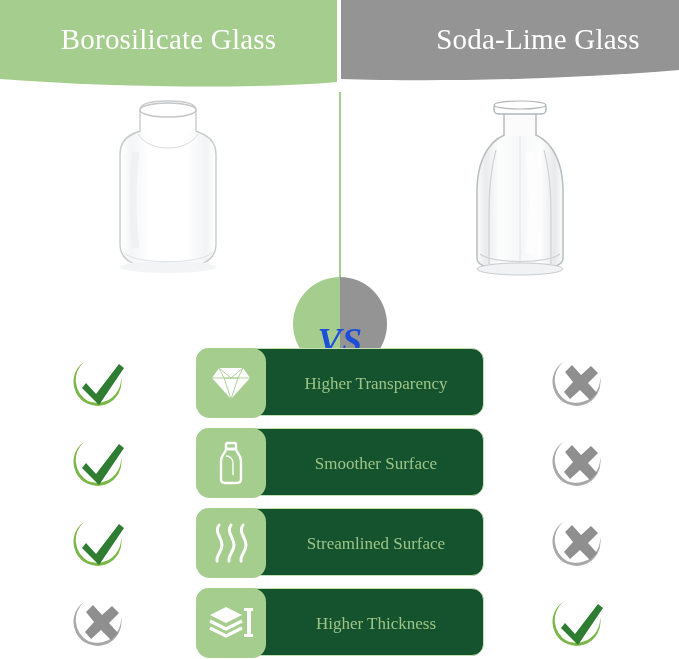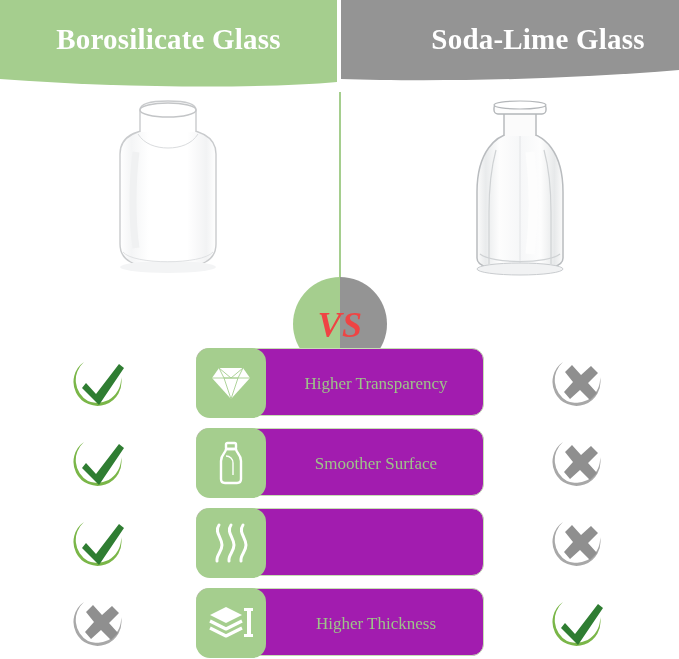--- a/index.html
+++ b/index.html
@@ -29,21 +29,21 @@
     top: 0;
     display: block;
   }
   .header-label {
     position: absolute;
     top: 16px;
     height: 46px;
     line-height: 46px;
     color: #ffffff;
     font-size: 29px;
-    font-weight: 700;
+    font-weight: 400;
     letter-spacing: 0.2px;
     white-space: nowrap;
     text-align: center;
   }
   .header-label.left  { left: 0px;   width: 337px; }
   .header-label.right { left: 341px; width: 394px; }
 
   
   .product-area {
     position: absolute;
@@ -62,26 +62,26 @@
   .vs-wrap {
     position: absolute;
     left: 293px;
     top: 185px;
     width: 94px;
     height: 94px;
   }
   .vs-text {
     position: absolute;
     left: 0;
-    top: 0;
+    top: 16px;
     width: 94px;
     height: 94px;
     line-height: 96px;
     text-align: center;
-    color: #ef4444;
+    color: #1d4ed8;
     font-size: 36px;
     font-style: italic;
     font-weight: 700;
     letter-spacing: 0.5px;
   }
   .divider-line {
     position: absolute;
     left: 339px;
     top: 92px;
     width: 2px;
@@ -117,21 +117,21 @@
   .mark-left  { left: 70px; }
   .mark-right { left: 549px; }
 
   .pill {
     position: absolute;
     left: 196px;
     top: 0;
     width: 288px;
     height: 68px;
     box-sizing: border-box;
-    background: #a21caf;
+    background: #14532d;
     border: 1px solid #c6dfb4;
     border-radius: 12px;
   }
   .pill-icon {
     position: absolute;
     left: -1px;
     top: -1px;
     width: 70px;
     height: 70px;
     background: #a5ce8e;
@@ -309,20 +309,21 @@
       </svg>
     </div>
     <div class="pill">
       <div class="pill-icon">
         <svg width="40" height="42" viewBox="0 0 40 42">
           <path d="M8,3 C3,10 11,16 11,23 C11,30 5,33 6,39" fill="none" stroke="#ffffff" stroke-width="3" stroke-linecap="round"></path>
           <path d="M20,3 C15,10 23,16 23,23 C23,30 17,33 18,39" fill="none" stroke="#ffffff" stroke-width="3" stroke-linecap="round"></path>
           <path d="M32,3 C27,10 35,16 35,23 C35,30 29,33 30,39" fill="none" stroke="#ffffff" stroke-width="3" stroke-linecap="round"></path>
         </svg>
       </div>
+      <div class="pill-text">Streamlined Surface</div>
     </div>
     <div class="mark mark-right">
       <svg width="60" height="60" viewBox="0 0 60 60">
         <path d="M14,10 A24,24 0 1,0 51,25 A24,24 0 0,1 18,49 A24,24 0 0,1 14,10 Z" fill="#a8a8a8"></path>
         <path d="M16,20 L23,13 L32,23 L42,14 L49,21 L39,31 L48,41 L41,48 L31,38 L21,47 L15,40 L24,30 Z" fill="#8f8f8f"></path>
       </svg>
     </div>
   </div>
 
   <div class="row row-4">

